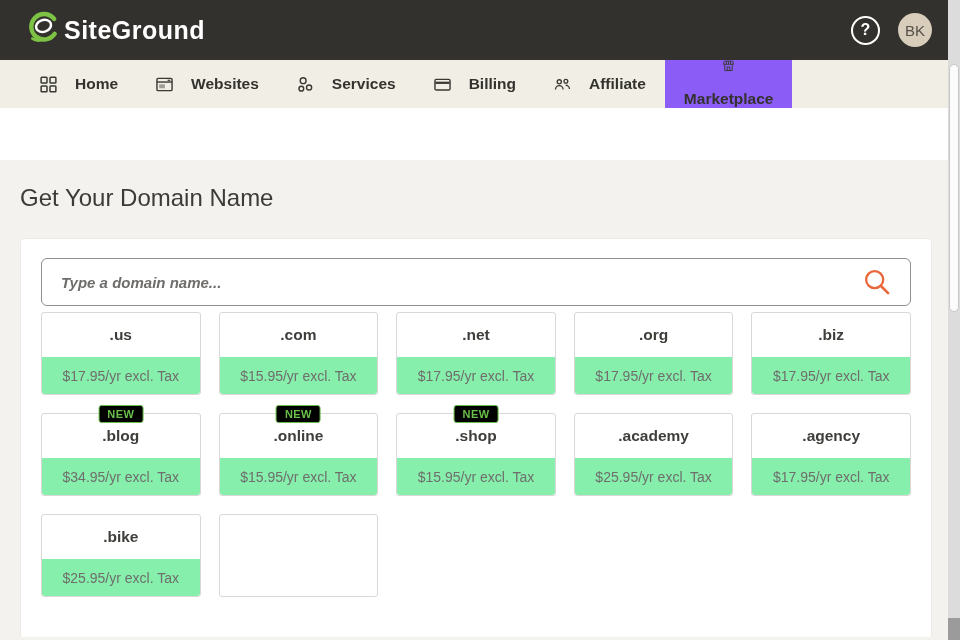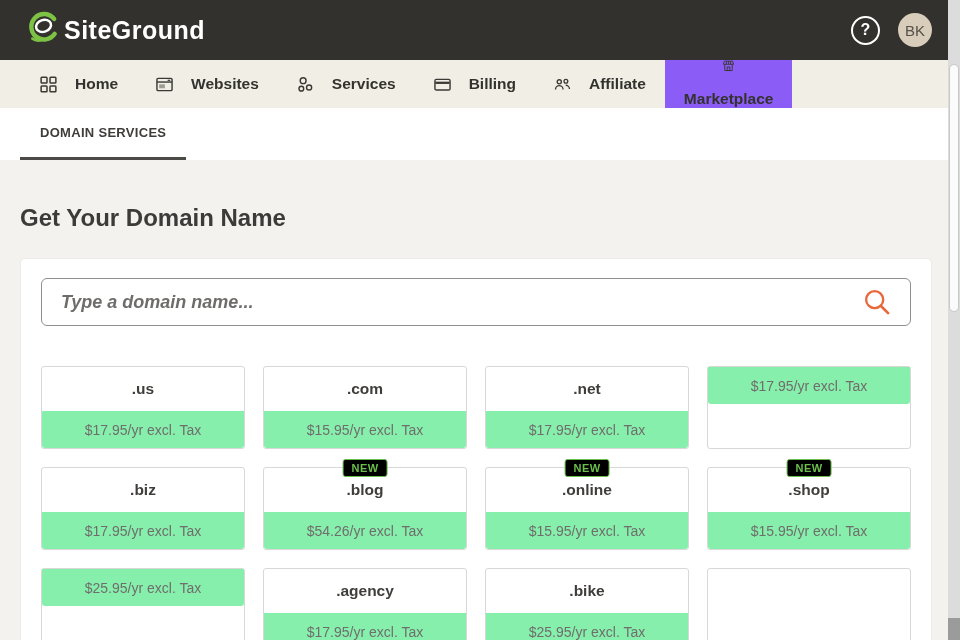--- a/index.html
+++ b/index.html
@@ -23,31 +23,31 @@
   .nav-item.active { background:#8b5cf6;flex-direction:column; }
 
   
   .subnav { height:52px; background:#ffffff; display:flex; align-items:stretch; padding-left:20px; box-shadow:0 1px 2px rgba(0,0,0,0.06); }
   .subtab { display:flex; align-items:center; padding:0 20px; font-size:13px; font-weight:700; letter-spacing:0.3px;
             color:#b1afac; cursor:pointer; border-bottom:3px solid transparent; }
   .subtab.active { color:#3e3d3a; border-bottom-color:#4b4a47; }
 
   
   .content { background:#f3f2ef; height:580px; }
-  .page-title { font-size:24px; font-weight:700; color:#3c3b39; padding:44px 0 26px 20px; line-height:28px; }
+  .page-title { font-size:24px; font-weight:400; color:#3c3b39; padding:24px 0 26px 20px; line-height:28px; }
   .panel { background:#ffffff; border:1px solid #eceae6; border-bottom:none; border-radius:5px 5px 0 0;
            margin:0 16px 0 20px; padding:19px 20px 40px 20px; min-height:390px; }
 
   .searchbox { position:relative; }
   .search-input { width:100%; height:48px; border:1px solid #8f8f8d; border-radius:6px; padding:0 60px 0 19px;
-                  font-size:18px; outline:none; color:#444; background:#fff; }
+                  font-size:15px; outline:none; color:#444; background:#fff; }
   .search-input::placeholder { color:#6e6d6b; font-style:italic; font-weight:700; font-family:"Liberation Sans", sans-serif; }
   .search-icon { position:absolute; right:20px; top:50%; transform:translateY(-50%); width:28px; height:28px; cursor:pointer; }
 
-  .cards { display:grid; grid-template-columns:repeat(4, 1fr); column-gap:18px; row-gap:18px; margin-top:40px; }
+  .cards { display:grid; grid-template-columns:repeat(5, 1fr); column-gap:18px; row-gap:18px; margin-top:6px; }
   .card { position:relative; border:1px solid #d9d8d6; border-radius:3px; background:#fff; height:83px; cursor:pointer; overflow:visible; }
   .card-badge { position:absolute; top:-9px; left:50%; transform:translateX(-50%); background:#000000;
                 border:1px solid #6abf4b; color:#6abf4b; font-size:11px; font-weight:700; letter-spacing:0.4px;
                 padding:1px 8px; border-radius:3px; line-height:14px; }
   .card-tld { height:44px; display:flex; align-items:center; justify-content:center;
               font-size:15.5px; font-weight:700; color:#3f3e3b; }
   .card-price { height:37px; background:#86efac; display:flex; align-items:center; justify-content:center;
                 font-size:14px; color:#6f6e6c; border-radius:0 0 3px 3px; }
 
   
@@ -132,23 +132,20 @@
           <line x1="9" y1="1.8" x2="9" y2="6.4"></line>
           <line x1="11.8" y1="1.8" x2="12.3" y2="6.4"></line>
         <path d="M3.4 6.4v9.4h11.2V6.4"></path>
         <rect x="7" y="10.6" width="4" height="5.2"></rect>
       </svg>
       <span>Marketplace</span>
     </div>
   </div>
 
   <div class="subnav">
-    <div class="subtab active">
-      <span>DOMAIN SERVICES</span>
-    </div>
   </div>
 
   <div class="content">
     <div class="page-title">Get Your Domain Name</div>
 
     <div class="panel">
       <div class="searchbox">
         <input class="search-input" type="text" placeholder="Type a domain name..." style="">
         <span class="search-icon">
           <svg viewBox="0 0 24 24" fill="none" stroke="#e8683c" width="28" height="28">
@@ -173,49 +170,51 @@
           </div>
 
           <div class="card">
 
             <div class="card-tld">.net</div>
             <div class="card-price">$17.95/yr excl. Tax</div>
           </div>
 
           <div class="card">
 
+            <div class="card-tld">.org</div>
             <div class="card-price">$17.95/yr excl. Tax</div>
           </div>
 
           <div class="card">
 
             <div class="card-tld">.biz</div>
             <div class="card-price">$17.95/yr excl. Tax</div>
           </div>
 
           <div class="card">
             <span class="card-badge">NEW</span>
             <div class="card-tld">.blog</div>
-            <div class="card-price">$54.26/yr excl. Tax</div>
+            <div class="card-price">$34.95/yr excl. Tax</div>
           </div>
 
           <div class="card">
             <span class="card-badge">NEW</span>
             <div class="card-tld">.online</div>
             <div class="card-price">$15.95/yr excl. Tax</div>
           </div>
 
           <div class="card">
             <span class="card-badge">NEW</span>
             <div class="card-tld">.shop</div>
             <div class="card-price">$15.95/yr excl. Tax</div>
           </div>
 
           <div class="card">
 
+            <div class="card-tld">.academy</div>
             <div class="card-price">$25.95/yr excl. Tax</div>
           </div>
 
           <div class="card">
 
             <div class="card-tld">.agency</div>
             <div class="card-price">$17.95/yr excl. Tax</div>
           </div>
 
           <div class="card">

